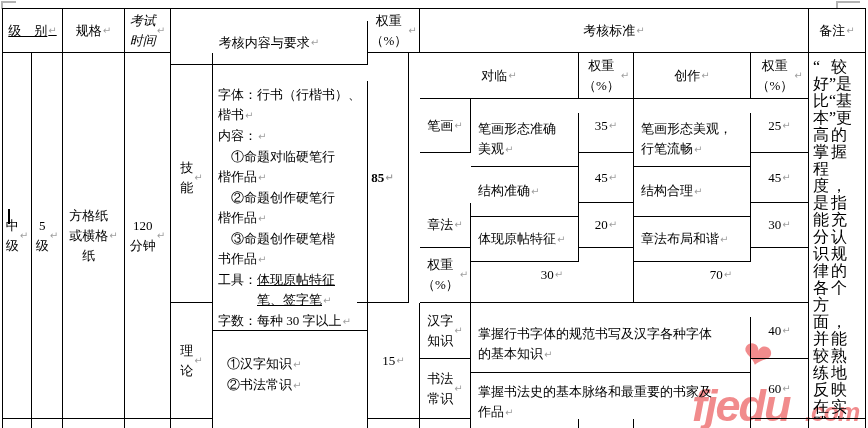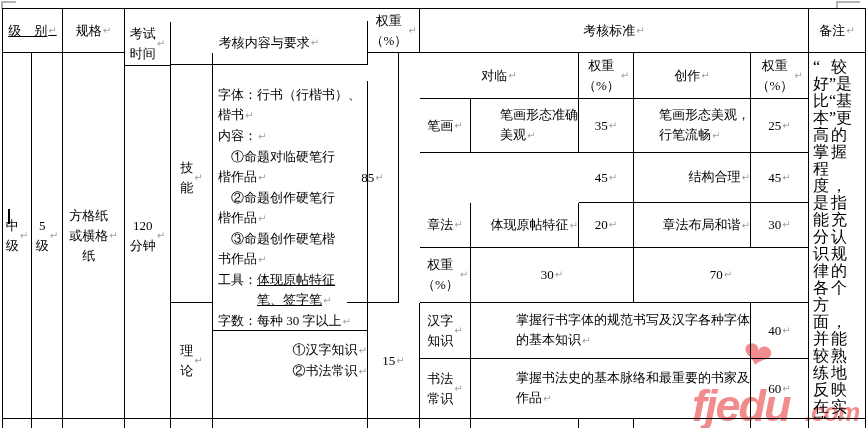--- a/index.html
+++ b/index.html
@@ -14,21 +14,21 @@
   }
   .c{
     position:absolute;box-sizing:border-box;
     border-right:1px solid #000;border-bottom:1px solid #000;
     font-size:13px;line-height:20px;
     display:flex;align-items:center;justify-content:center;
     text-align:center;overflow:hidden;
   }
   .ml{white-space:pre-line;}
   .blk{display:block;text-align:left;}
-  .vleft{flex-direction:column;align-items:flex-end;justify-content:center;text-align:left;}
+  .vleft{flex-direction:column;align-items:flex-start;justify-content:center;text-align:left;margin-top:14px;}
   .cut{position:absolute;box-sizing:border-box;border-right:1px solid #000;height:10px;top:410px;}
   .pm::after{content:"↵";color:#9f9f9f;font-size:10px;margin-left:1px;font-family:"DejaVu Sans",sans-serif;}
   .u{text-decoration:underline;}
   .ind{text-indent:13px;}
   .toolline{padding-left:39px;text-indent:-39px;}
   .remarkcell{display:block;text-align:justify;padding:5px 18px 0 4px;line-height:17px;font-size:16px;}
   .cursorbar{position:absolute;width:2px;height:15px;background:#000;}
   .cropmark{position:absolute;}
   .watermark{
     position:absolute;left:692px;top:336px;width:176px;height:92px;
@@ -42,21 +42,21 @@
 </head>
 <body>
 
 <div class="cropmark" style="left:1px;top:1px;width:13px;height:6px;border-top:2px solid #b3b3b3;border-left:2px solid #b3b3b3;"></div>
 <div class="cropmark" style="left:836px;top:1px;width:22px;height:5px;border-top:2px solid #b3b3b3;border-left:2px solid #b3b3b3;"></div>
 
 <div class="grid">
 
   <div class="c ml pm" style="left:0;top:0;width:60px;height:44px;text-decoration:underline;">级　别</div>
   <div class="c ml pm" style="left:60px;top:0;width:62px;height:44px;">规格</div>
-  <div class="c ml pm" style="left:122px;top:13px;width:46px;height:44px;">考试
+  <div class="c ml pm" style="left:122px;top:0;width:46px;height:44px;font-style:italic;">考试
 时间</div>
   <div class="c ml pm" style="left:168px;top:12px;width:197px;height:44px;">考核内容与要求</div>
   <div class="c ml pm" style="left:365px;top:0;width:52px;height:44px;">权重
 （%）</div>
   <div class="c ml pm" style="left:417px;top:0;width:389px;height:44px;">考核标准</div>
   <div class="c ml pm" style="left:806px;top:0;width:57px;height:44px;">备注</div>
 
   <div class="c ml pm" style="left:0;top:44px;width:29px;height:366px;">中
 级</div>
   <div class="c ml pm" style="left:29px;top:44px;width:31px;height:366px;">5
@@ -77,21 +77,21 @@
     <div class="ml ind pm">①命题对临硬笔行
 楷作品</div>
     <div class="ml ind pm">②命题创作硬笔行
 楷作品</div>
     <div class="ml ind pm">③命题创作硬笔楷
 书作品</div>
     <div class="toolline pm"><span>工具：</span><span class="u ml">体现原帖特征
 笔、签字笔</span></div>
     <div class="pm">字数：每种 30 字以上</div>
   </div>
-  <div class="c pm" style="left:344px;top:44px;width:52px;height:250px;">85</div>
+  <div class="c pm" style="left:354px;top:44px;width:52px;height:250px;font-weight:bold;">85</div>
 
   <div class="c ml pm" style="left:168px;top:294px;width:42px;height:116px;">理
 论</div>
   <div class="c vleft" style="left:210px;top:294px;width:155px;height:116px;padding-left:14px;">
     <div class="pm">①汉字知识</div>
     <div class="pm">②书法常识</div>
   </div>
   <div class="c pm" style="left:365px;top:294px;width:52px;height:116px;">15</div>
 
   <div class="c pm" style="left:417px;top:44px;width:159px;height:46px;">对临</div>
@@ -106,20 +106,23 @@
     <div class="ml pm">笔画形态准确
 美观</div>
   </div>
   <div class="c pm" style="left:576px;top:90px;width:55px;height:54px;">35</div>
   <div class="c vleft" style="left:631px;top:90px;width:117px;height:54px;padding-left:7px;">
     <div class="ml pm">笔画形态美观，
 行笔流畅</div>
   </div>
   <div class="c pm" style="left:748px;top:90px;width:58px;height:54px;">25</div>
 
+  <div class="c vleft" style="left:468px;top:144px;width:108px;height:50px;padding-left:7px;">
+    <div class="ml pm">结构准确</div>
+  </div>
   <div class="c pm" style="left:576px;top:144px;width:55px;height:50px;">45</div>
   <div class="c vleft" style="left:631px;top:144px;width:117px;height:50px;padding-left:7px;">
     <div class="ml pm">结构合理</div>
   </div>
   <div class="c pm" style="left:748px;top:144px;width:58px;height:50px;">45</div>
 
   <div class="c pm" style="left:417px;top:194px;width:51px;height:45px;">章法</div>
   <div class="c vleft" style="left:468px;top:194px;width:108px;height:45px;padding-left:7px;">
     <div class="ml pm">体现原帖特征</div>
   </div>

